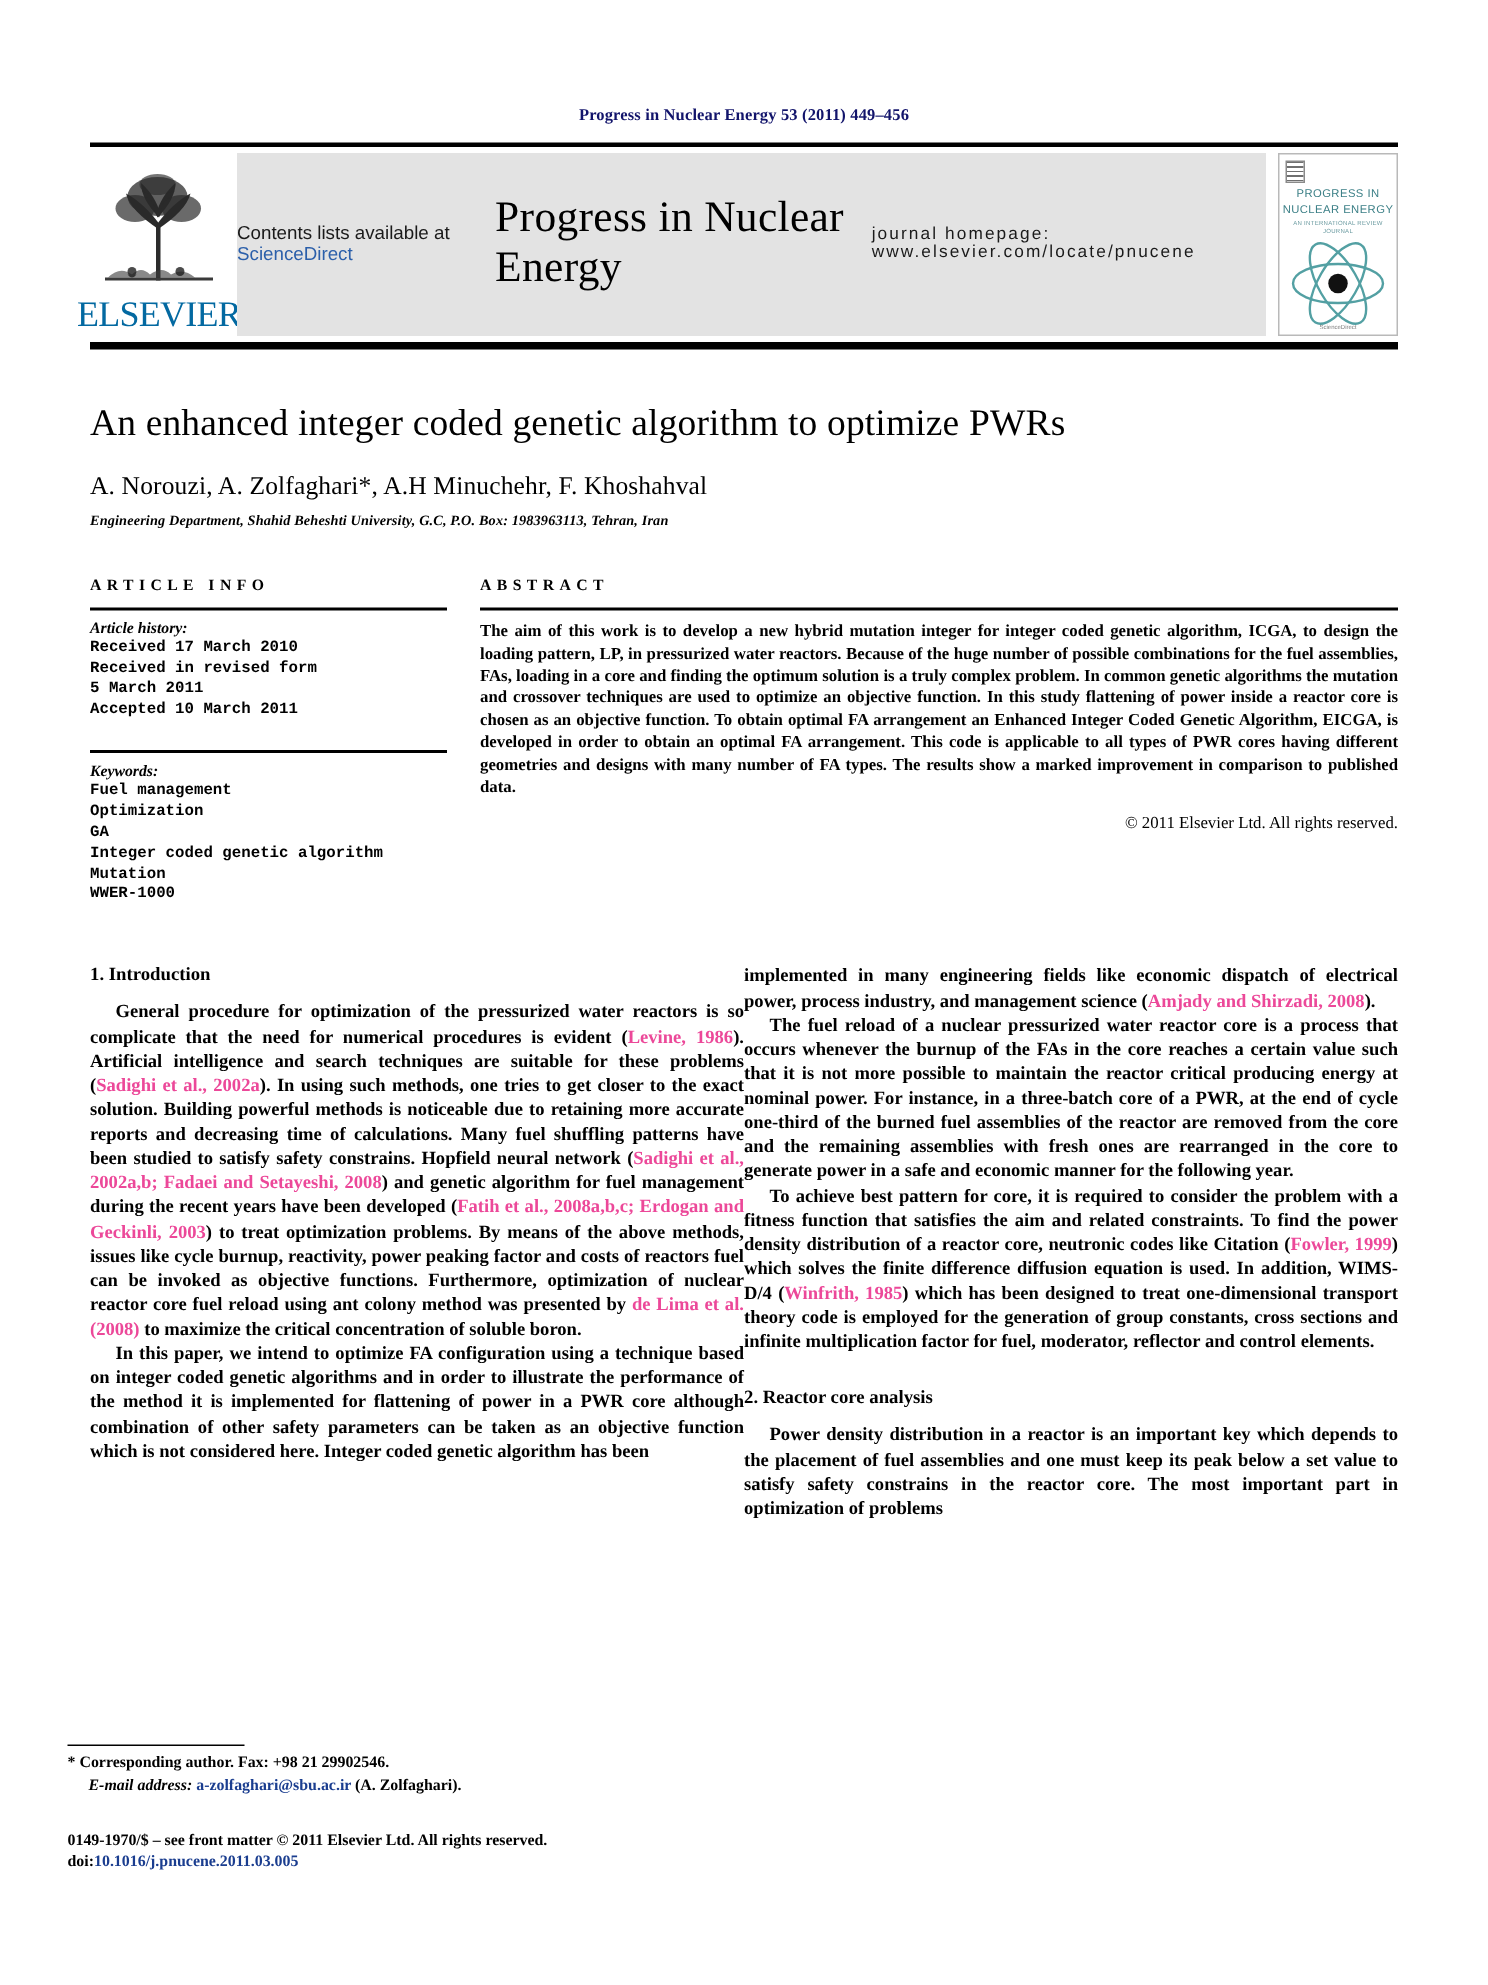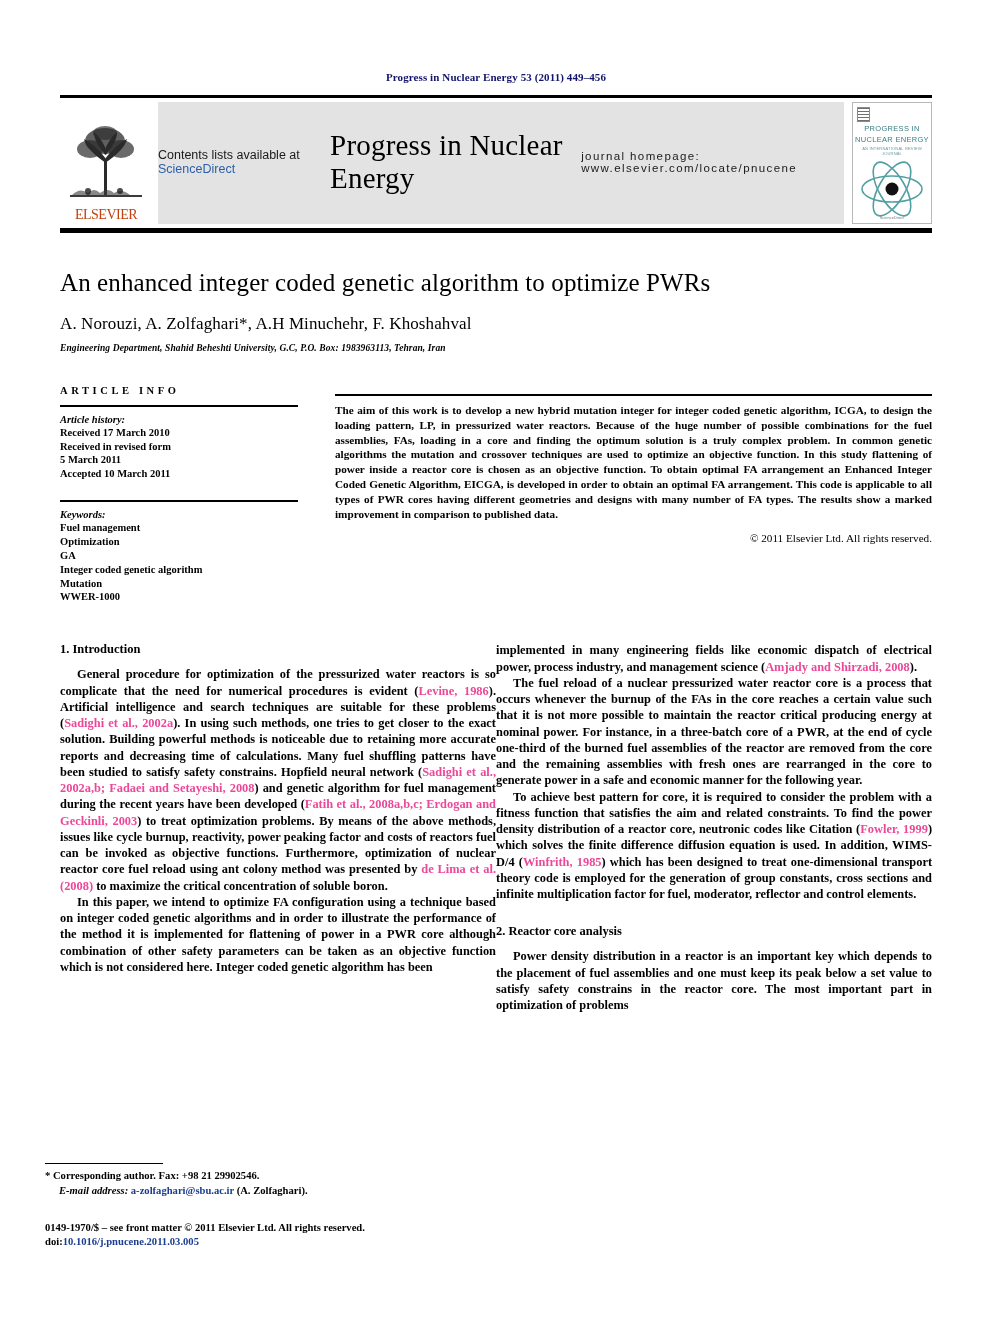--- a/index.html
+++ b/index.html
@@ -51,23 +51,23 @@
     display: flex;
     flex-direction: column;
     align-items: center;
     justify-content: flex-end;
     padding-bottom: 2px;
     box-sizing: border-box;
   }
   .tree-svg { display:block; }
   .elsevier-word {
     font-family: "Liberation Serif", serif;
-    font-size: 14px;
+    font-size: 24px;
     letter-spacing: -0.5px;
-    color: #c2410c;
+    color: #0369a1;
     font-weight: normal;
     line-height: 1;
     margin-top: 1px;
   }
   .journal-band {
     flex: 1 1 auto;
     background: #e3e3e3;
     margin: 0 8px 0 6px;
     display: flex;
     flex-direction: row;
@@ -167,21 +167,21 @@
     font-style: italic;
     font-weight: bold;
     margin-top: 9px;
     letter-spacing: 0.1px;
   }
 
   
   .info-area {
     margin: 32px 60px 16px 60px;
     display: flex;
-    gap: 37px;
+    gap: 22px;
   }
   .col-info { flex: 0 0 238px; }
   .col-abs  { flex: 1 1 auto; }
 
   .sec-label {
     font-size: 10.5px;
     font-weight: bold;
     letter-spacing: 3.6px;
     font-family: "Liberation Serif", serif;
   }
@@ -195,20 +195,21 @@
   .info-head {
     font-size: 10.5px;
     font-style: italic;
     font-weight: bold;
     margin: 0 0 1px 0;
   }
   .info-line {
     font-size: 10.5px;
     line-height: 1.32;
     font-weight: bold;
+    font-family: Liberation Mono, monospace;
   }
   .kw-block { margin-top: 6px; }
 
   .abstract-body {
     font-size: 11.2px;
     line-height: 1.33;
     text-align: justify;
     font-weight: bold;
   }
   .copyright {
@@ -354,20 +355,21 @@
         <div class="info-line">Fuel management</div>
         <div class="info-line">Optimization</div>
         <div class="info-line">GA</div>
         <div class="info-line">Integer coded genetic algorithm</div>
         <div class="info-line">Mutation</div>
         <div class="info-line">WWER-1000</div>
       </div>
     </div>
 
     <div class="col-abs">
+      <div class="sec-label">ABSTRACT</div>
       <div class="rule"></div>
       <div class="abstract-body">The aim of this work is to develop a new hybrid mutation integer for integer coded genetic algorithm, ICGA, to design the loading pattern, LP, in pressurized water reactors. Because of the huge number of possible combinations for the fuel assemblies, FAs, loading in a core and finding the optimum solution is a truly complex problem. In common genetic algorithms the mutation and crossover techniques are used to optimize an objective function. In this study flattening of power inside a reactor core is chosen as an objective function. To obtain optimal FA arrangement an Enhanced Integer Coded Genetic Algorithm, EICGA, is developed in order to obtain an optimal FA arrangement. This code is applicable to all types of PWR cores having different geometries and designs with many number of FA types. The results show a marked improvement in comparison to published data.</div>
       <div class="copyright">© 2011 Elsevier Ltd. All rights reserved.</div>
     </div>
   </div>
 
   <div class="body-cols">
 
     <div class="bcol">
       <div class="sec-title">1. Introduction</div>

